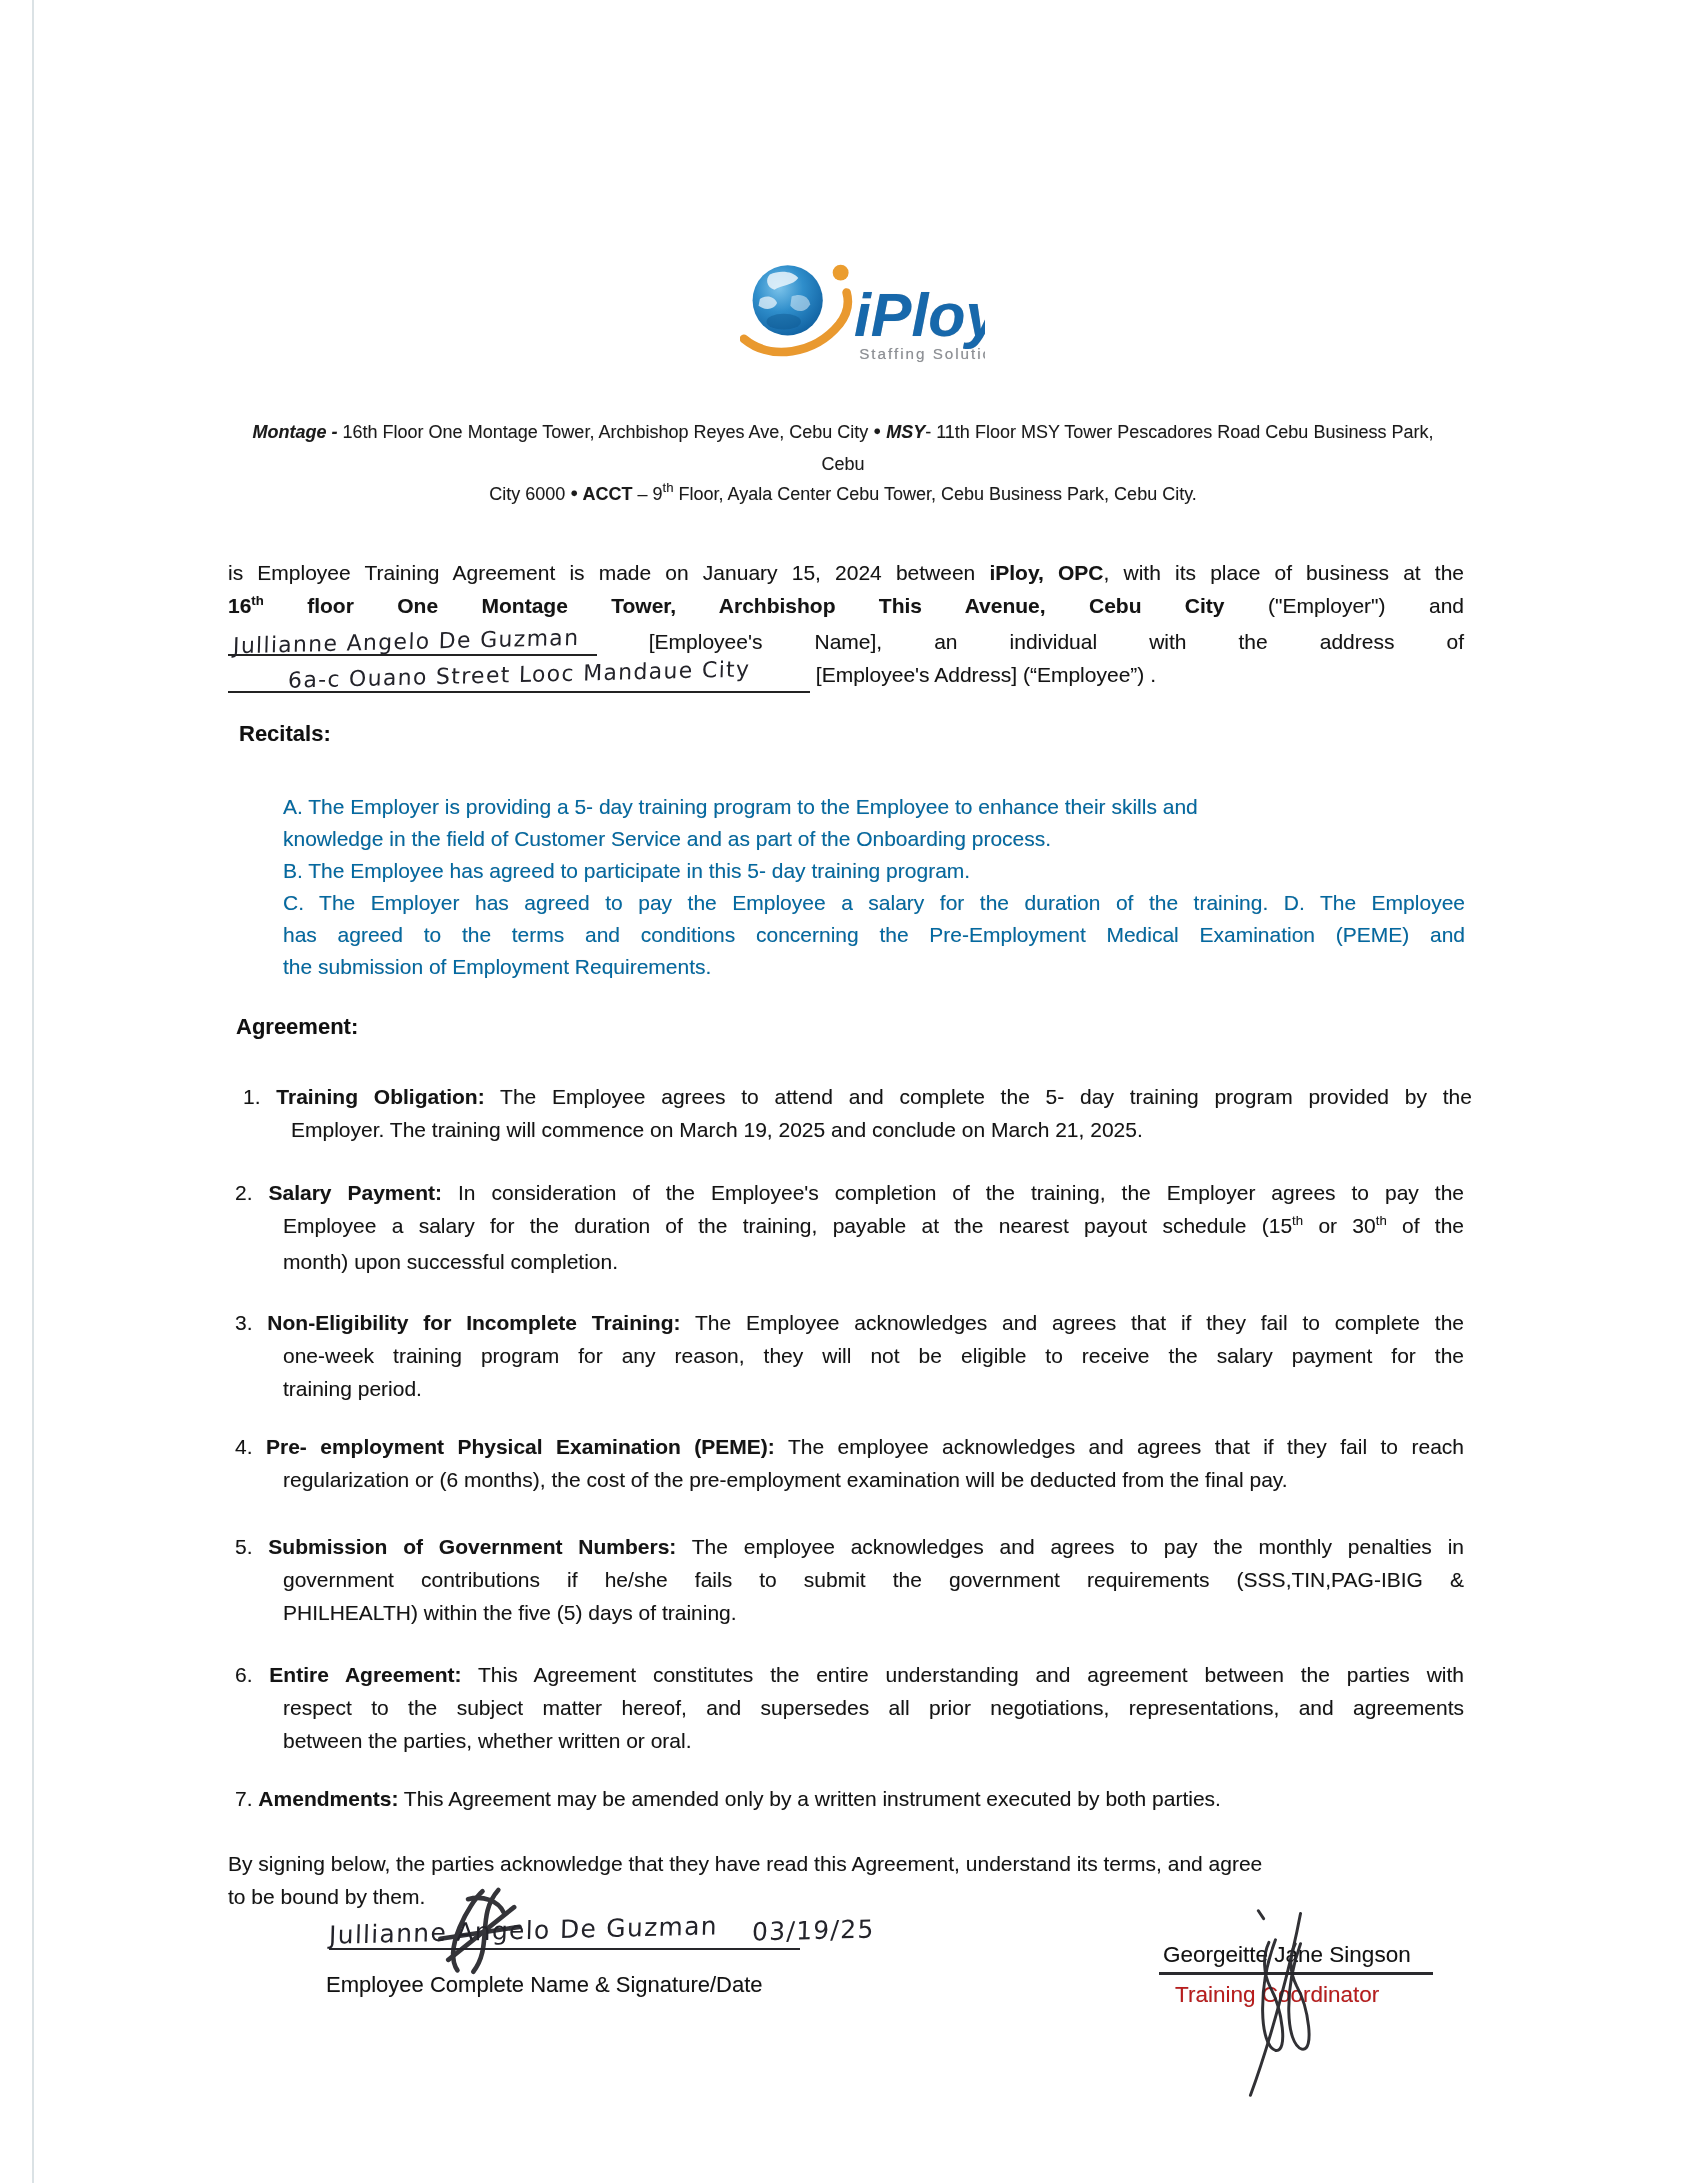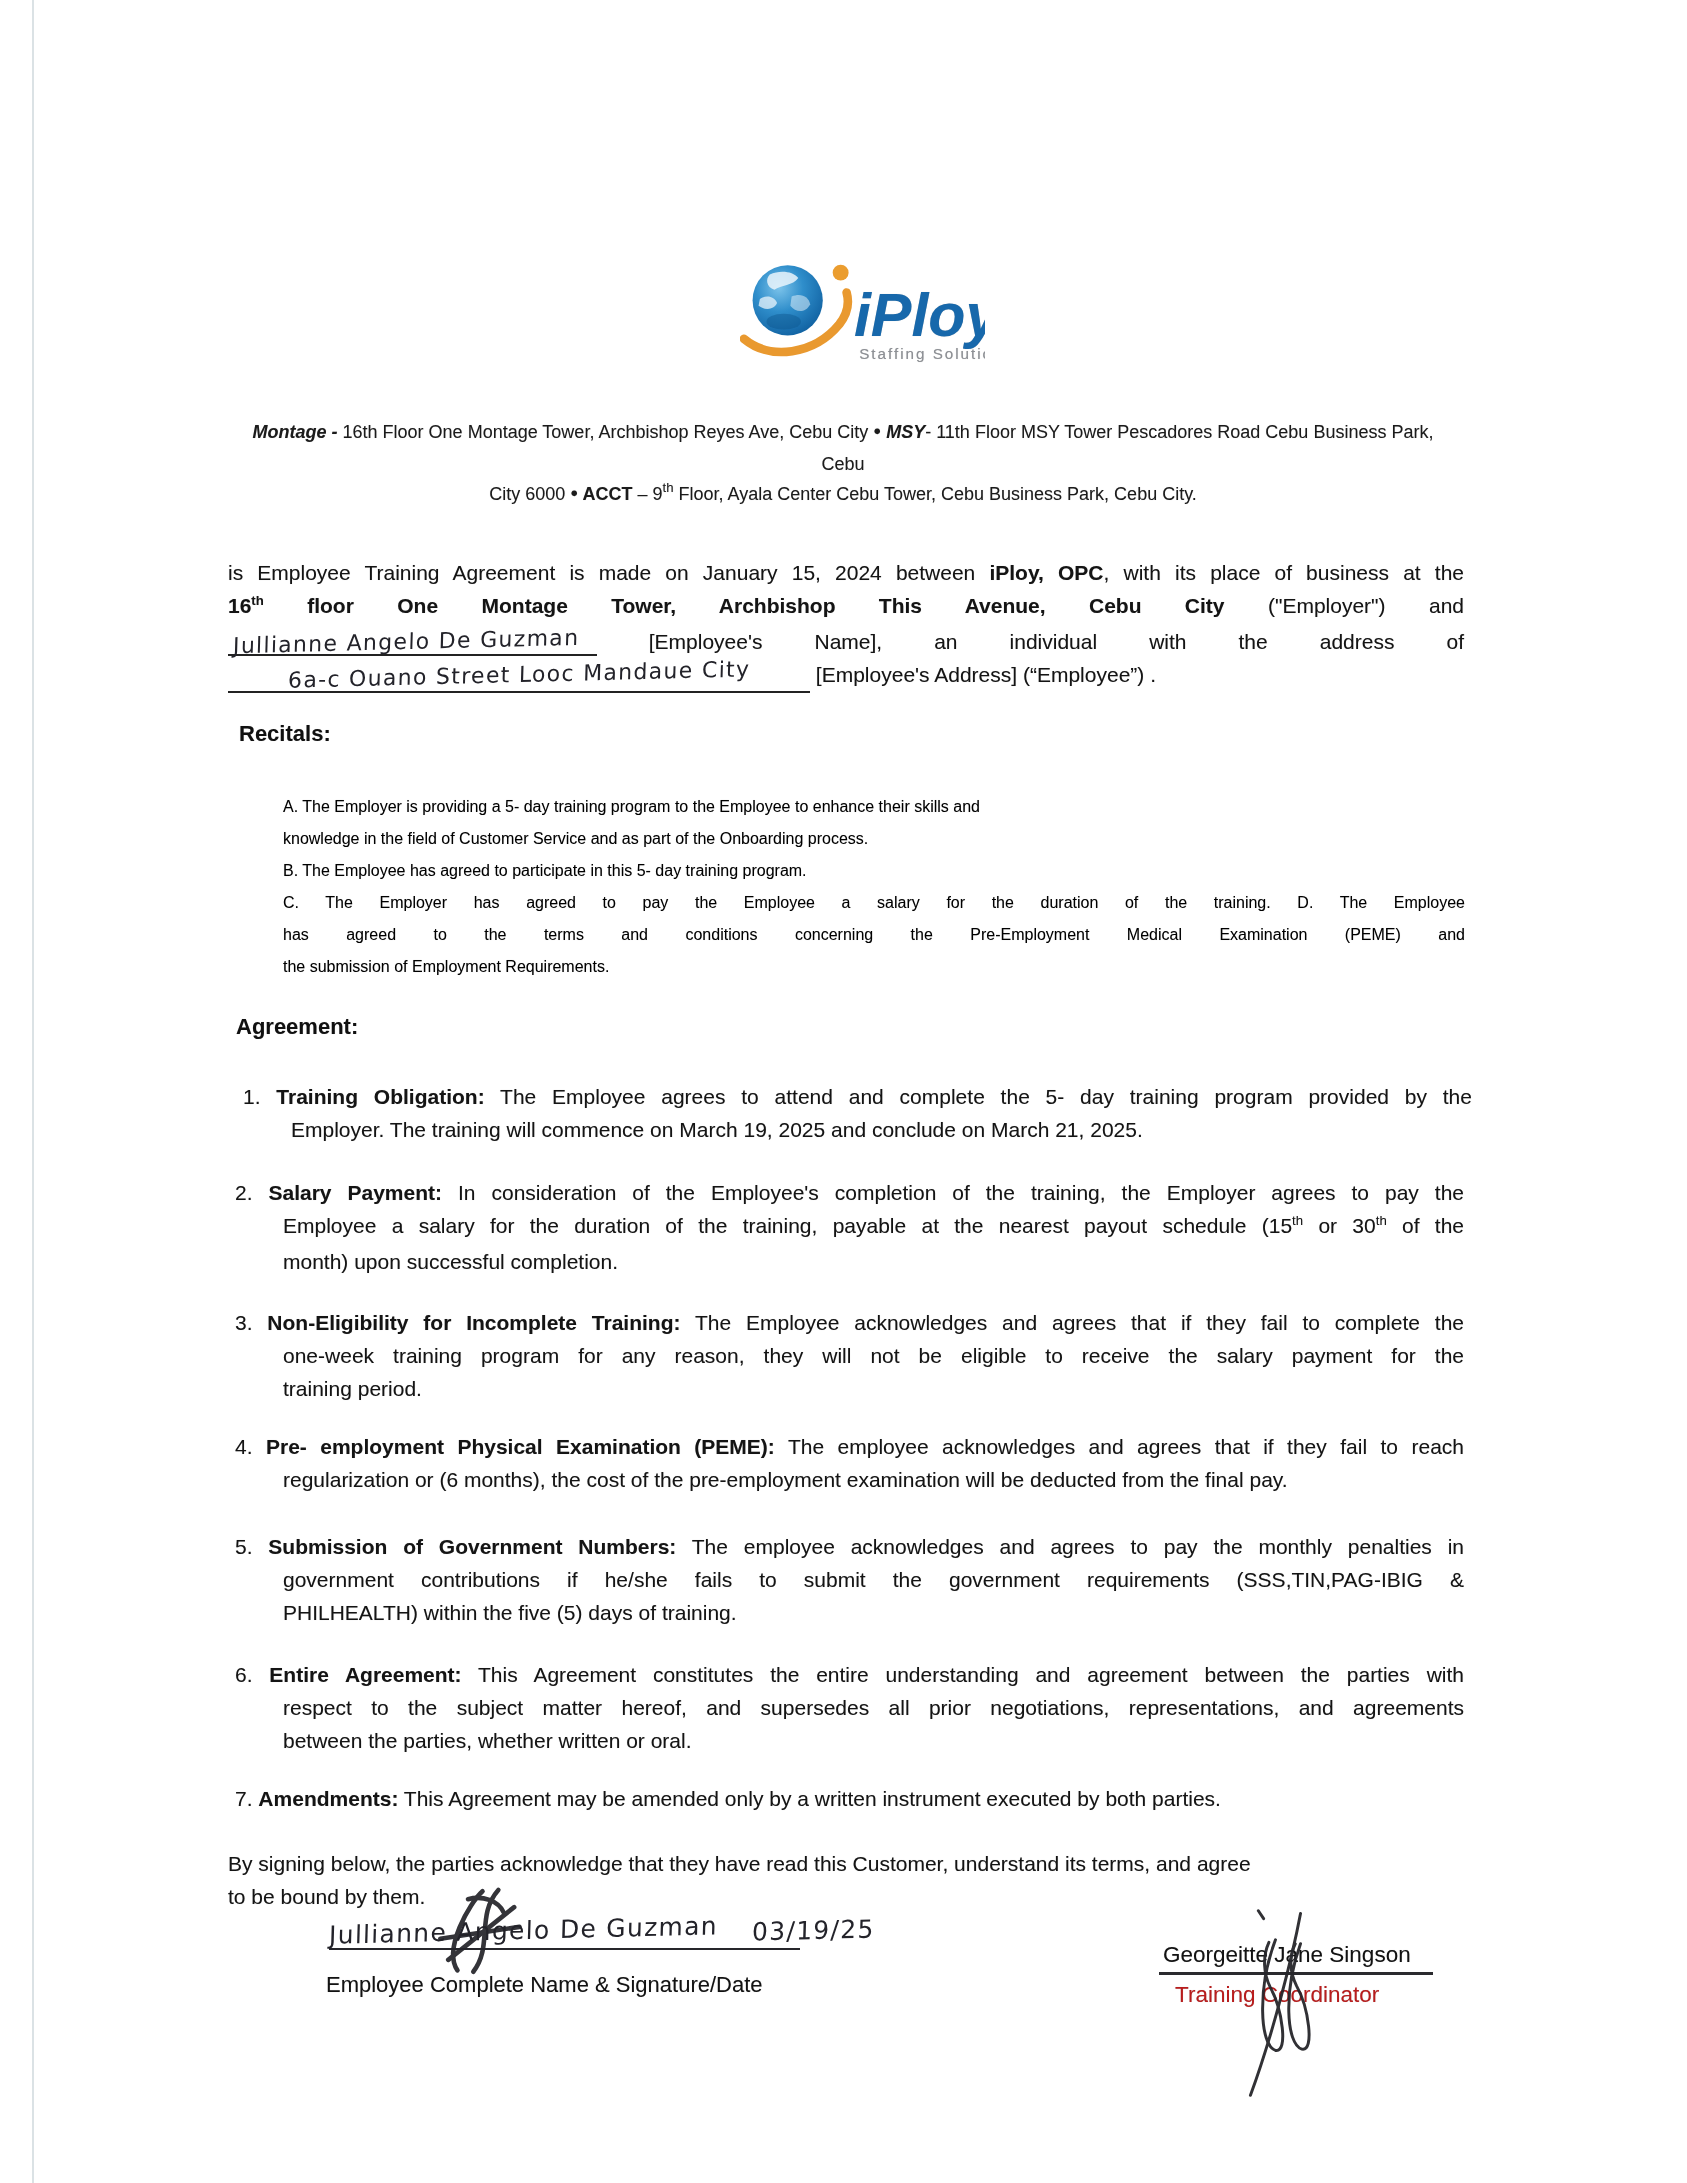--- a/index.html
+++ b/index.html
@@ -15,21 +15,21 @@
   
   .offices{position:absolute;left:241px;top:417px;width:1204px;text-align:center;
     font-size:18px;line-height:30px;color:#1b1b1b;}
   .offices .bi{font-weight:bold;font-style:italic;margin-top:40px;}
   .offices .b{font-weight:bold;}
   .dot{font-size:13.2px;position:relative;top:-2.6px;}
   
   .blk{position:absolute;}
   .ln{font-size:21px;line-height:33px;white-space:nowrap;color:#141414;}
   .just{white-space:normal;text-align:justify;text-align-last:justify;}
-  .rln{font-size:16px;line-height:32px;white-space:nowrap;color:#000000;}
+  .rln{font-size:21px;line-height:32px;white-space:nowrap;color:#0369a1;}
   .rjust{white-space:normal;text-align:justify;text-align-last:justify;}
   .hdg{font-size:22px;font-weight:bold;color:#101010;}
   .sup{font-size:13.2px;position:relative;top:-8px;}
   .aitem{width:1229px;padding-left:48px;box-sizing:border-box;}
   .aitem .first{text-indent:-48px;}
   .indent2{}
   
   .hand{
     font-family:"DejaVu Sans",cursive;color:#23232a;font-size:22px;
     letter-spacing:1.3px;display:inline-block;
@@ -165,21 +165,21 @@
     <div class="ln">between the parties, whether written or oral.</div>
   </div>
 
   <div class="blk aitem" style="left:235px;top:1782px;">
     <div class="ln first">
       <span>7.</span> <b>Amendments:</b><span> This Agreement may be amended only by a written instrument executed by both parties.</span>
     </div>
   </div>
 
   <div class="blk" style="left:228px;top:1847px;width:1236px;">
-    <div class="ln">By signing below, the parties acknowledge that they have read this Customer, understand its terms, and agree</div>
+    <div class="ln">By signing below, the parties acknowledge that they have read this Agreement, understand its terms, and agree</div>
     <div class="ln">to be bound by them.</div>
   </div>
 
   <div class="sig-emp-line">
     <span class="hand">Jullianne Angelo De Guzman</span><span class="hand sig-emp-date">03/19/25</span>
   </div>
   <div class="sig-emp-label">Employee Complete Name &amp; Signature/Date</div>
 
   <svg style="position:absolute;left:435px;top:1886px;" width="99" height="89" viewBox="0 0 150 135">
     <g fill="none" stroke="#232329" stroke-width="7" stroke-linecap="round" opacity="0.92">

